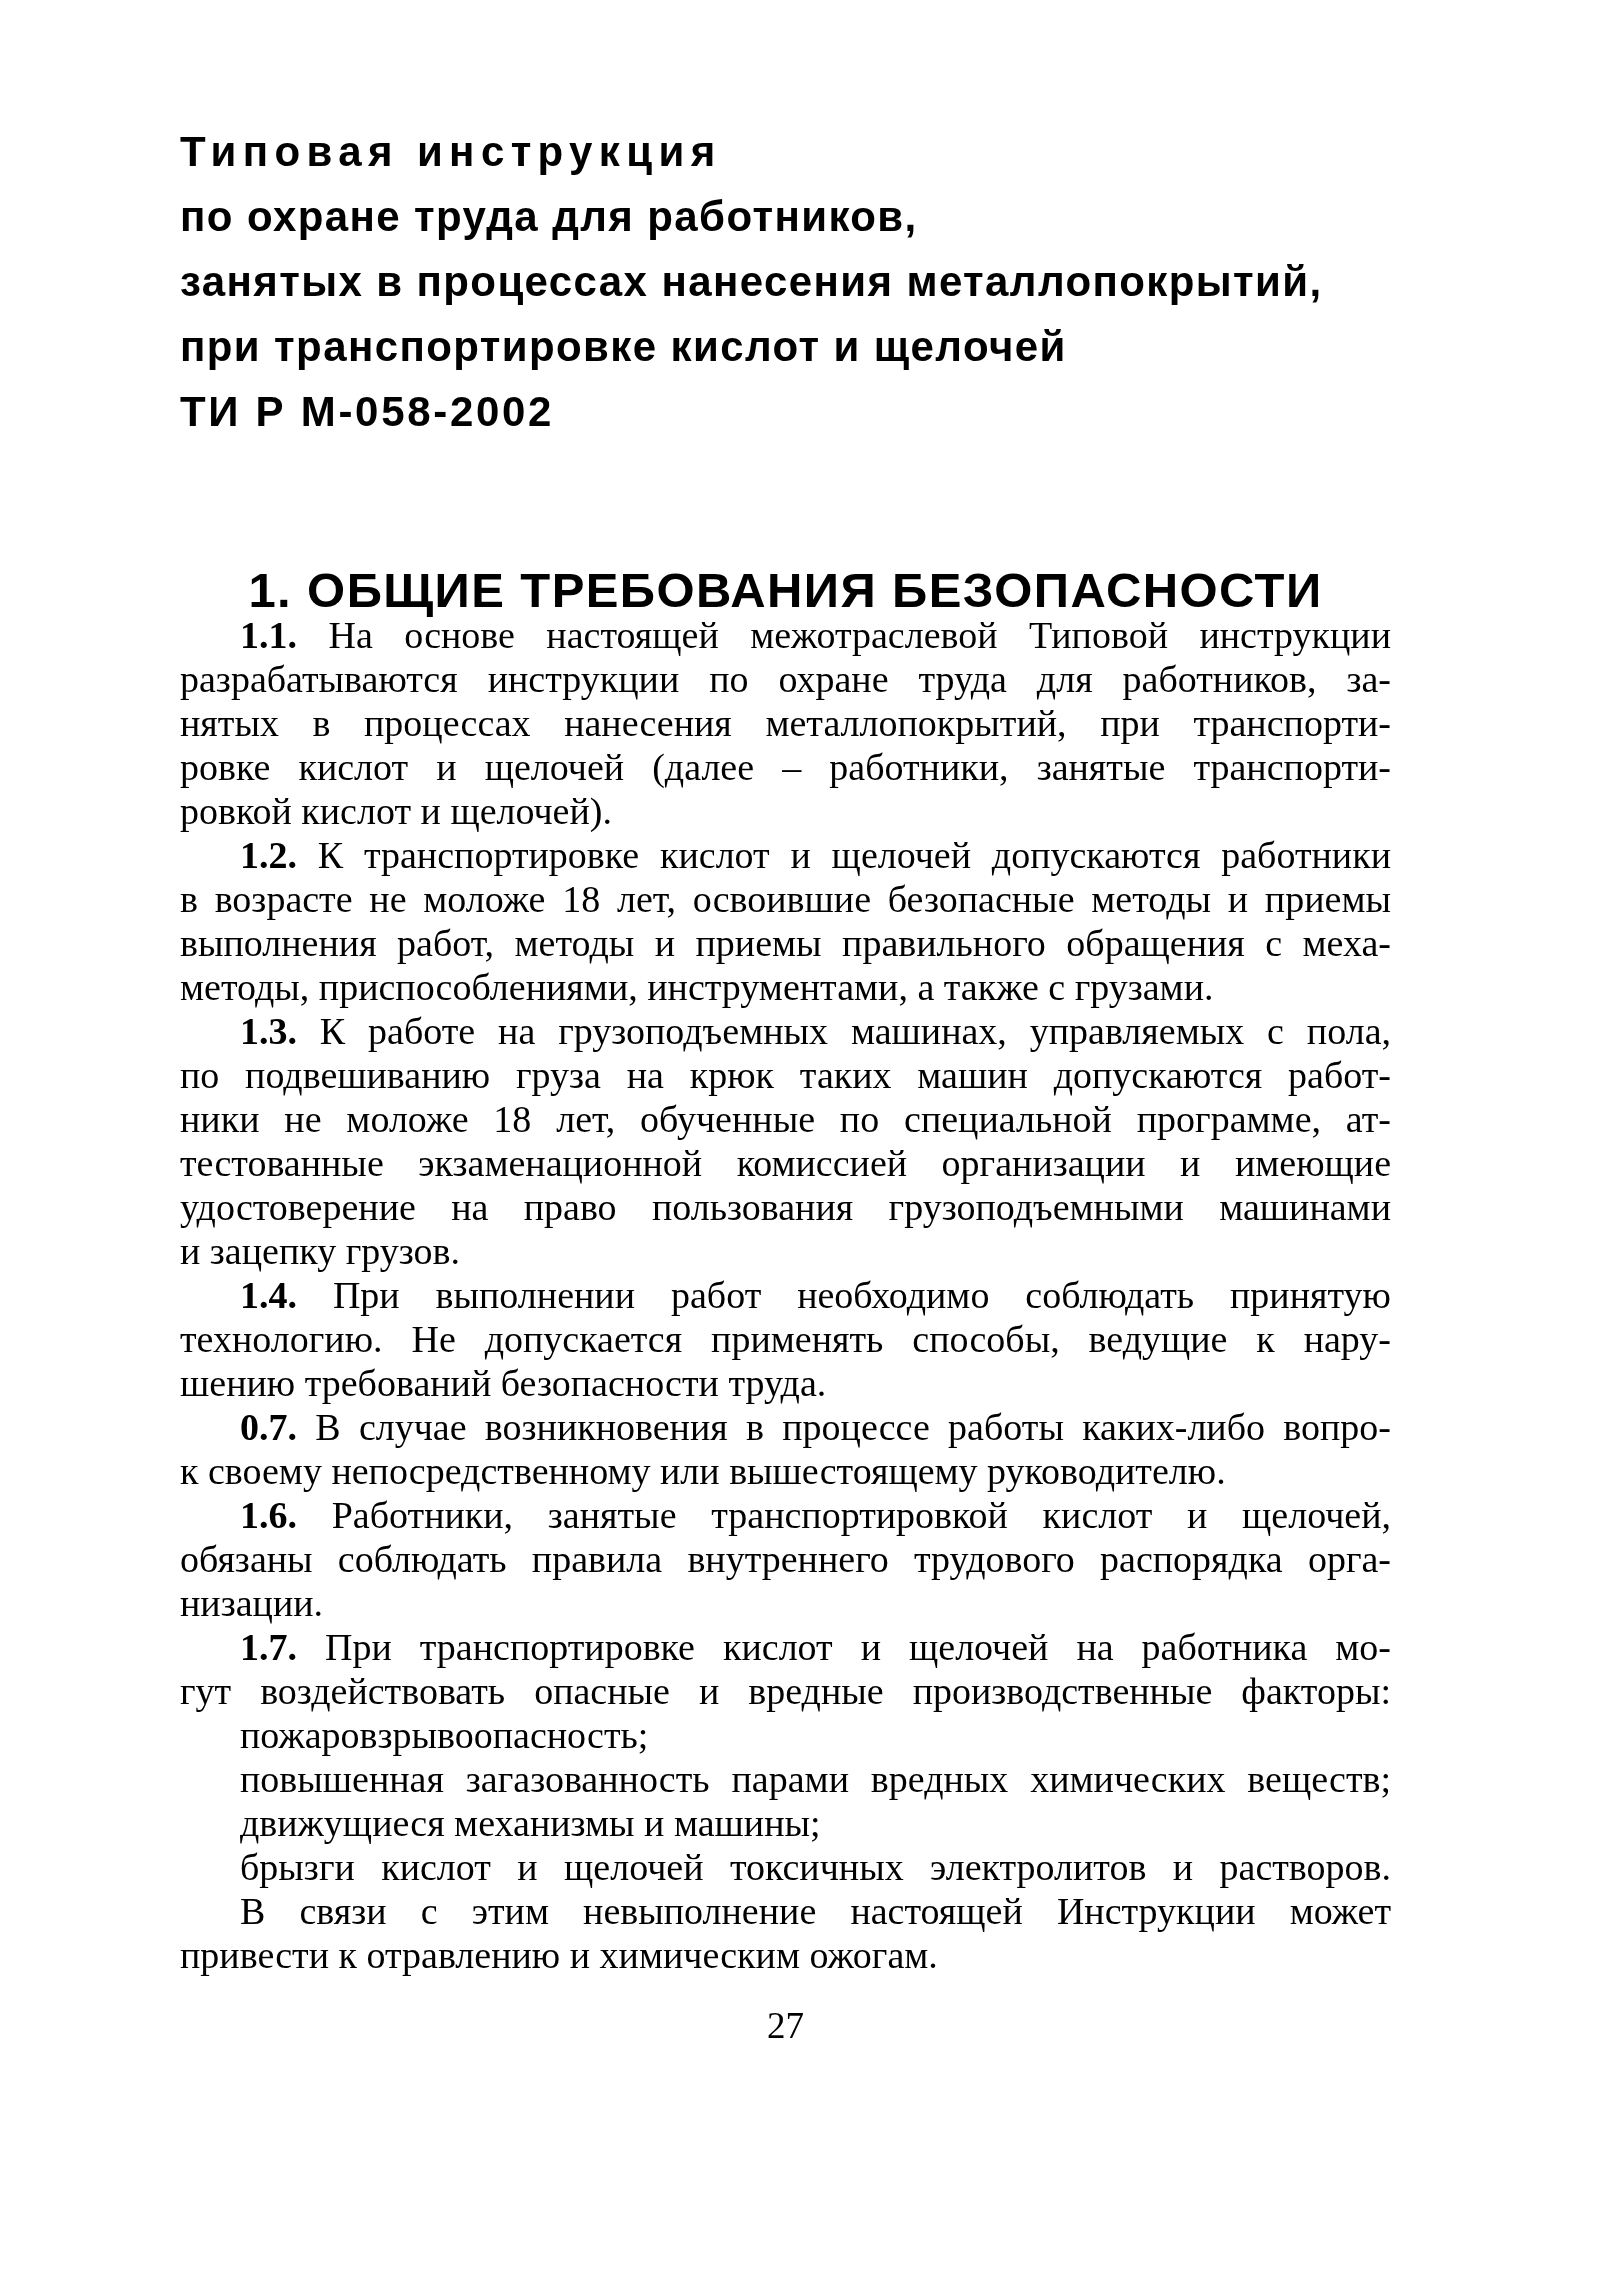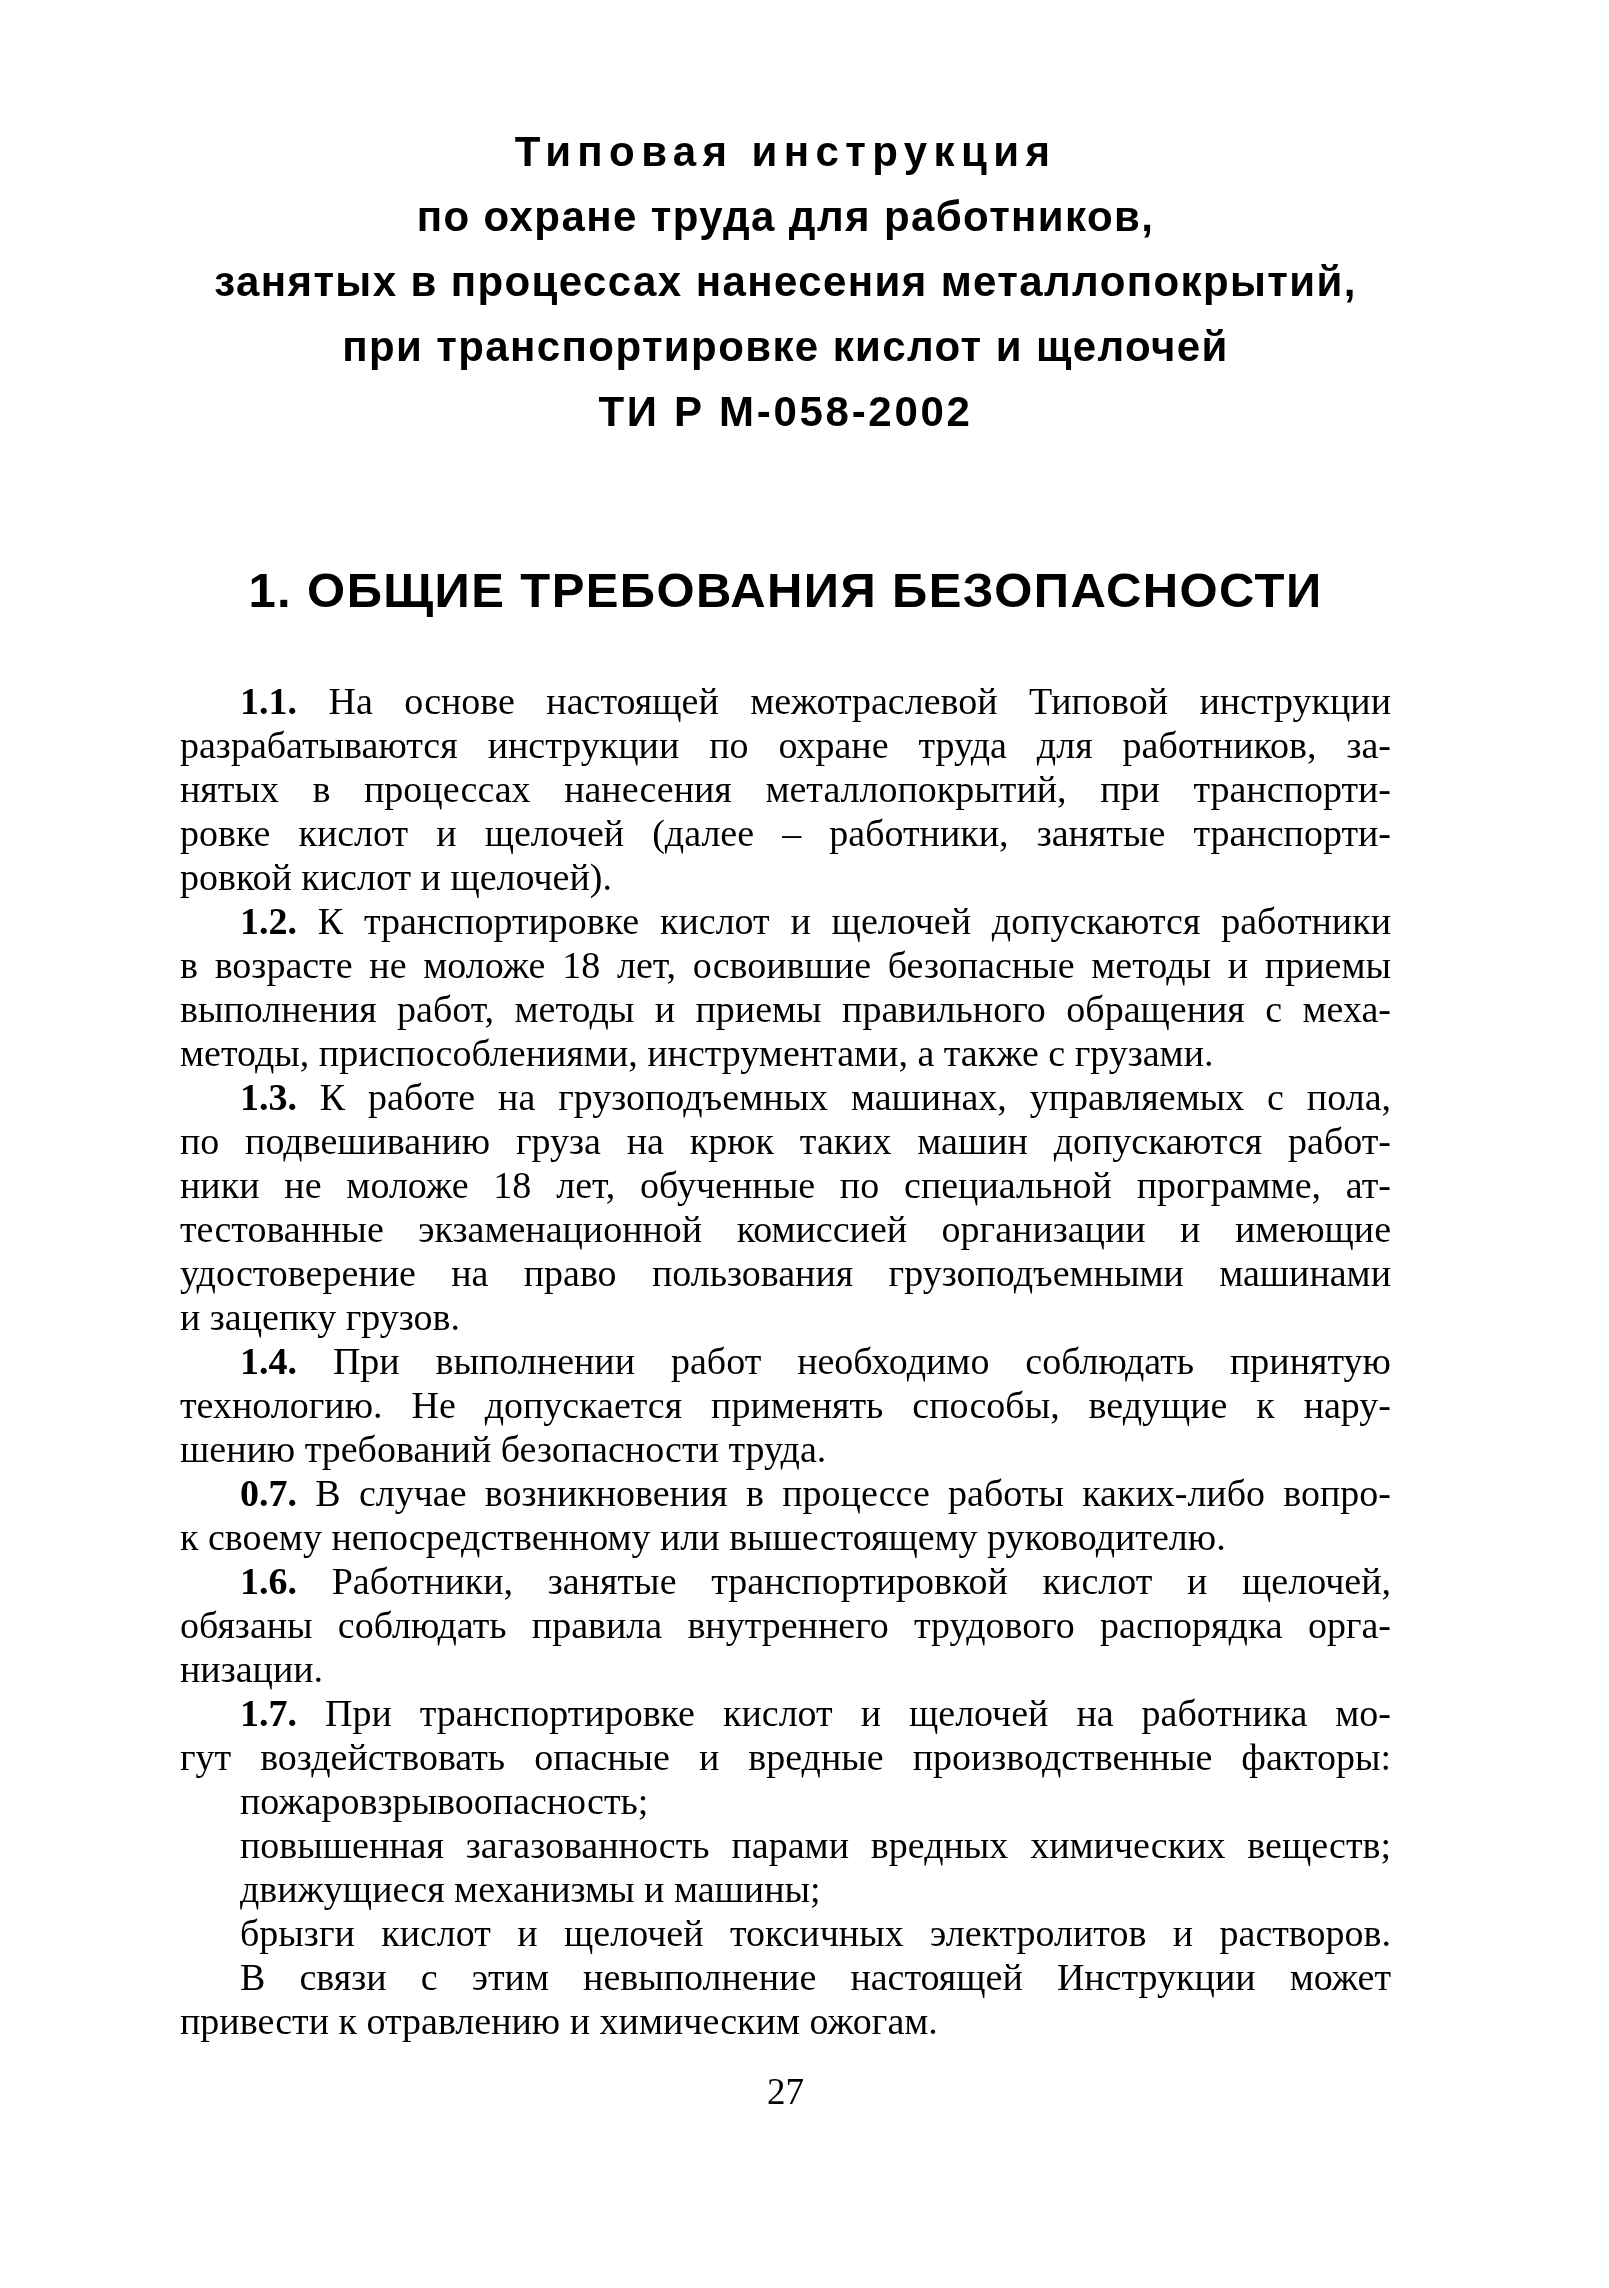--- a/index.html
+++ b/index.html
@@ -16,21 +16,21 @@
   }
 
   .content {
     padding-left: 180px;
     padding-right: 218px;
   }
 
   
   .title-block {
     margin-top: 119px;
-    text-align: center;
+    text-align: left;
     font-family: "Liberation Sans", sans-serif;
     font-weight: bold;
     font-size: 42px;
     line-height: 65px;
     letter-spacing: 1.4px;
   }
   .title-line-first { letter-spacing: 6.4px; }
   .title-code { letter-spacing: 2.7px; }
 
   
@@ -39,21 +39,20 @@
     text-align: center;
     font-family: "Liberation Sans", sans-serif;
     font-weight: bold;
     font-size: 49px;
     letter-spacing: 1.4px;
     line-height: 46px;
   }
 
   
   .body-text {
-    margin-top: 66px;
     font-size: 38px;
     line-height: 44px;
   }
   .para { margin: 0; }
   .line {
     height: 44px;
     overflow: hidden;
     text-align: justify;
     text-align-last: auto;
   }

